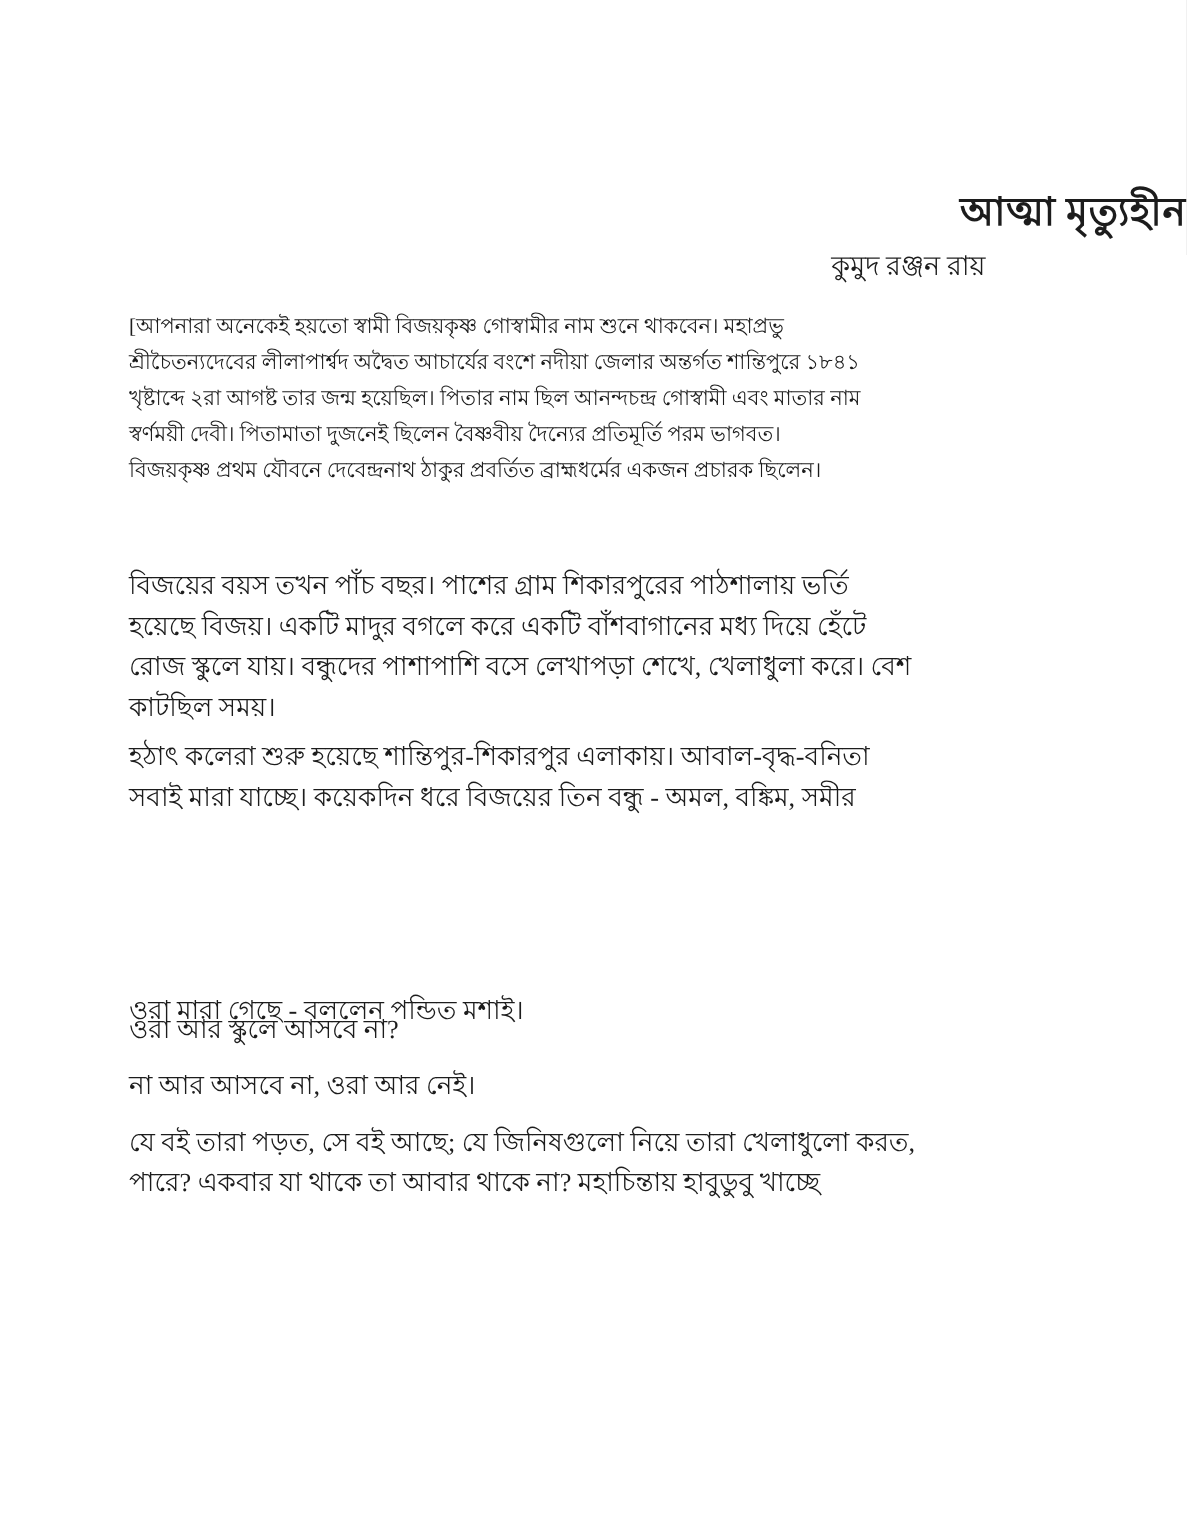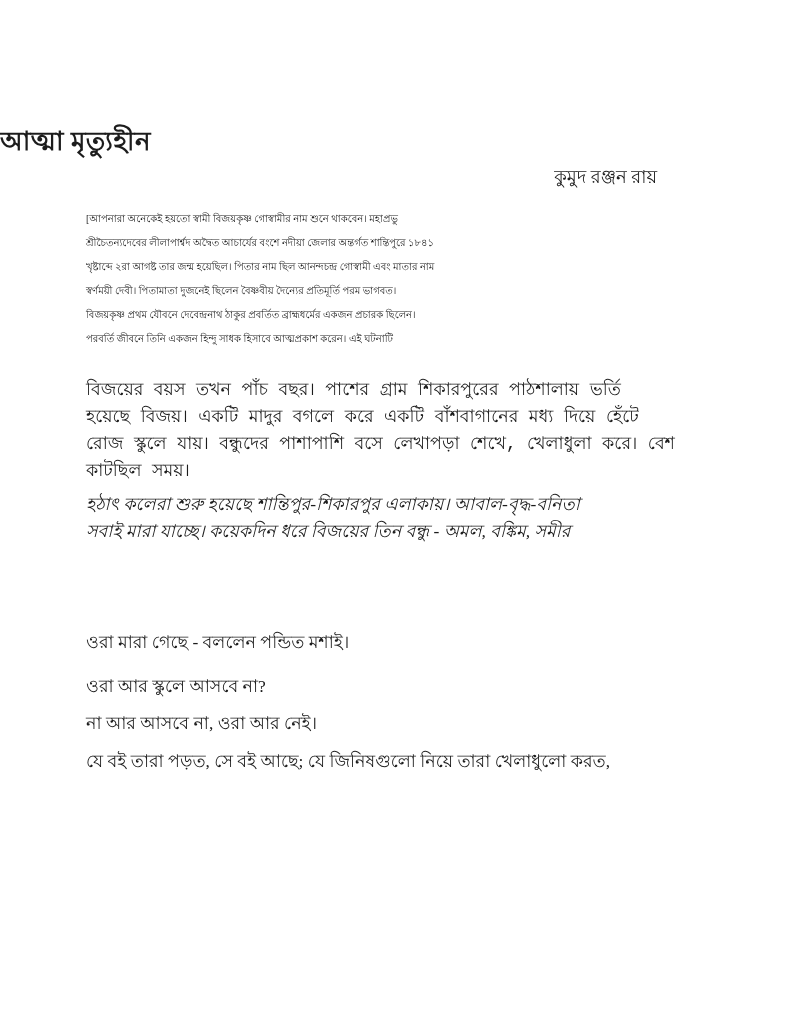--- a/index.html
+++ b/index.html
@@ -15,21 +15,21 @@
     background: #ffffff;
     color: #1c1c1c;
     font-family: "Liberation Serif", "DejaVu Serif", serif;
     overflow: hidden;
   }
   .doc-title {
     position: absolute;
     top: 121px;
     left: 0;
     width: 100%;
-    text-align: left;
+    text-align: right;
     font-size: 26px;
     font-weight: 600;
     letter-spacing: 0.5px;
   }
   .doc-author {
     position: absolute;
     top: 163px;
     left: 0;
     width: 100%;
     padding-right: 134px;
@@ -37,51 +37,50 @@
     text-align: right;
     font-size: 18px;
   }
   .block {
     position: absolute;
     left: 86px;
     white-space: nowrap;
   }
   .intro-note {
     top: 207px;
-    font-size: 10px;
+    font-size: 14px;
     line-height: 24px;
   }
   .body-text {
     font-size: 17.5px;
     line-height: 27px;
   }
-  .para-school  { top: 377px; font-family: Liberation Mono, monospace; }
-  .para-cholera { top: 491px; font-style: italic; }
-  .dialogue-1   { top: 629px; text-align: right; }
+  .para-school  { top: 377px; }
+  .para-cholera { top: 491px; }
+  .dialogue-1   { top: 660px; text-align: right; }
   .dialogue-2   { top: 673px; }
   .dialogue-3   { top: 710px; }
   .para-wonder  { top: 748px; }
   .line { white-space: nowrap; }
 </style>
 </head>
 <body>
 
 <div class="page">
 
   <div class="doc-title">আত্মা মৃত্যুহীন</div>
 
   <div class="doc-author">কুমুদ রঞ্জন রায়</div>
 
   <div class="block intro-note">
     <div class="line">[আপনারা অনেকেই হয়তো স্বামী বিজয়কৃষ্ণ গোস্বামীর নাম শুনে থাকবেন। মহাপ্রভু</div>
     <div class="line">শ্রীচৈতন্যদেবের লীলাপার্শ্বদ অদ্বৈত আচার্যের বংশে নদীয়া জেলার অন্তর্গত শান্তিপুরে ১৮৪১</div>
     <div class="line">খৃষ্টাব্দে ২রা আগষ্ট তার জন্ম হয়েছিল। পিতার নাম ছিল আনন্দচন্দ্র গোস্বামী এবং মাতার নাম</div>
     <div class="line">স্বর্ণময়ী দেবী। পিতামাতা দুজনেই ছিলেন বৈষ্ণবীয় দৈন্যের প্রতিমূর্তি পরম ভাগবত।</div>
     <div class="line">বিজয়কৃষ্ণ প্রথম যৌবনে দেবেন্দ্রনাথ ঠাকুর প্রবর্তিত ব্রাহ্মধর্মের একজন প্রচারক ছিলেন।</div>
-    <div class="line">পরবর্তি জীবনে তিনি একজন হিন্দু সাধক হিসাবে আত্মপ্রকাশ করেন। এই ঘটনাটি</div>
   </div>
 
   <div class="block body-text para-school">
     <div class="line">বিজয়ের বয়স তখন পাঁচ বছর। পাশের গ্রাম শিকারপুরের পাঠশালায় ভর্তি</div>
     <div class="line">হয়েছে বিজয়। একটি মাদুর বগলে করে একটি বাঁশবাগানের মধ্য দিয়ে হেঁটে</div>
     <div class="line">রোজ স্কুলে যায়। বন্ধুদের পাশাপাশি বসে লেখাপড়া শেখে, খেলাধুলা করে। বেশ</div>
     <div class="line">কাটছিল সময়।</div>
   </div>
 
   <div class="block body-text para-cholera">
@@ -90,15 +89,16 @@
   </div>
 
   <div class="block body-text dialogue-1">ওরা মারা গেছে - বললেন পন্ডিত মশাই।</div>
 
   <div class="block body-text dialogue-2">ওরা আর স্কুলে আসবে না?</div>
 
   <div class="block body-text dialogue-3">না আর আসবে না, ওরা আর নেই।</div>
 
   <div class="block body-text para-wonder">
     <div class="line">যে বই তারা পড়ত, সে বই আছে; যে জিনিষগুলো নিয়ে তারা খেলাধুলো করত,</div>
+    <div class="line">পারে? একবার যা থাকে তা আবার থাকে না? মহাচিন্তায় হাবুডুবু খাচ্ছে</div>
   </div>
 
 </div>
 
 </body></html>

